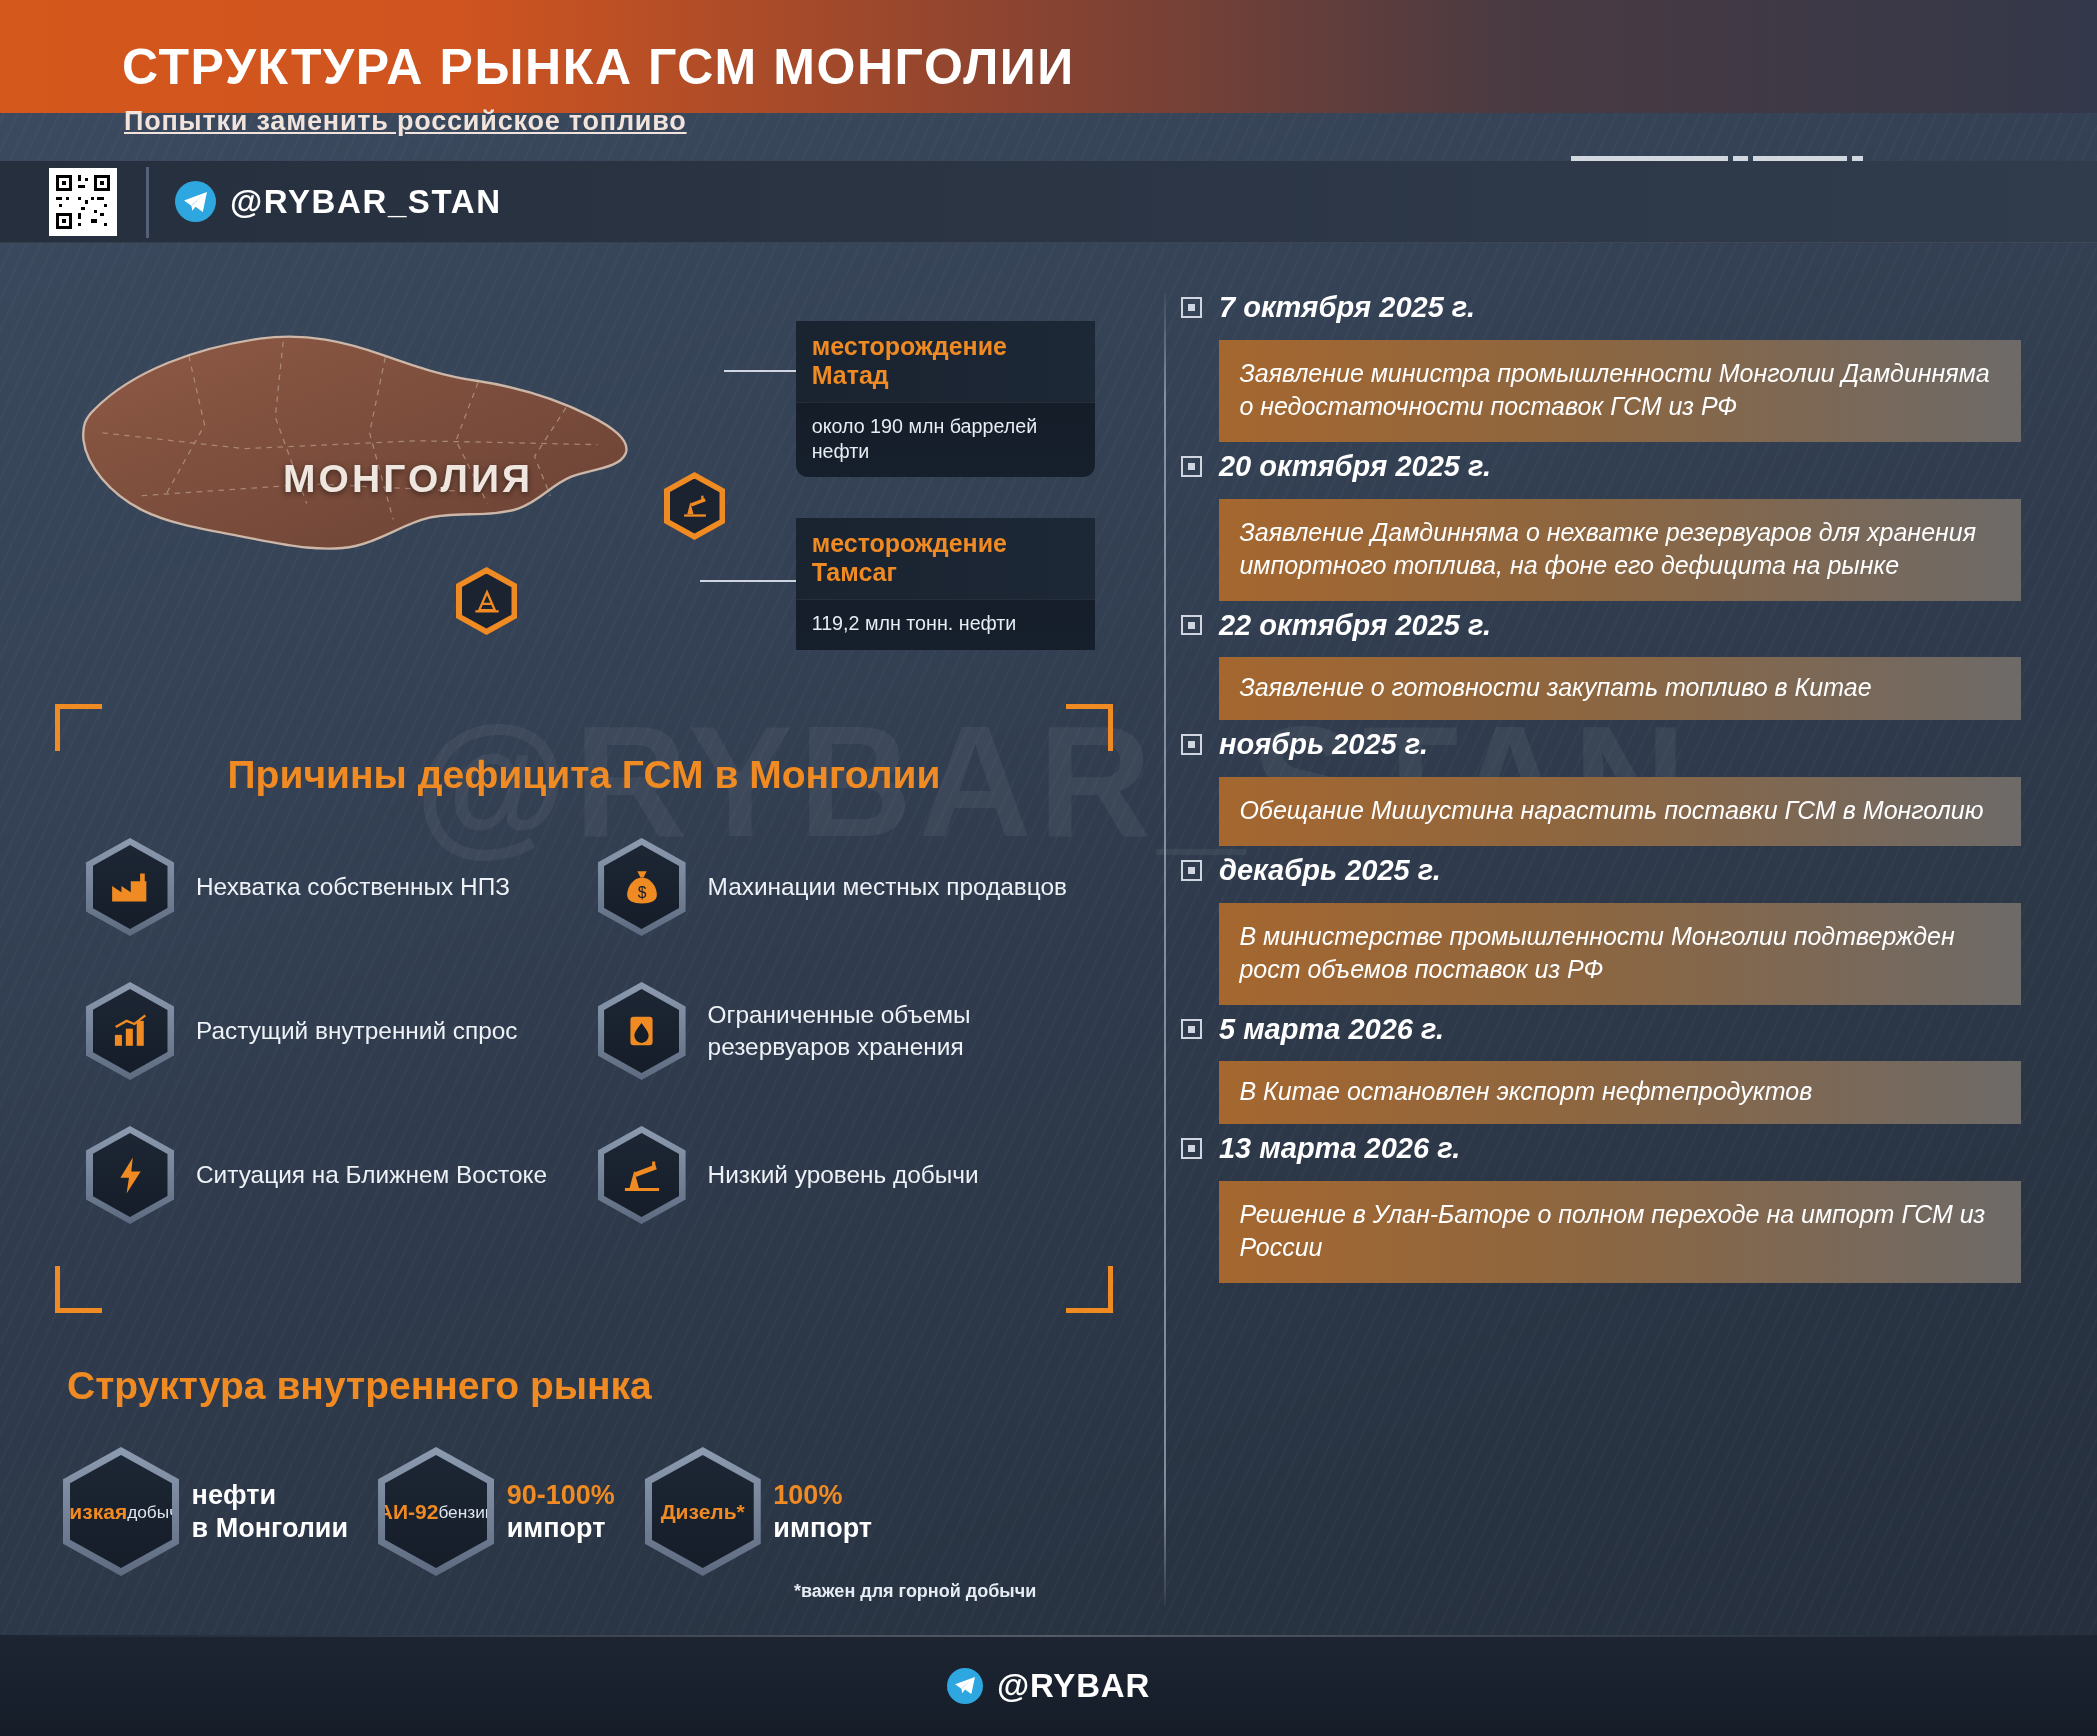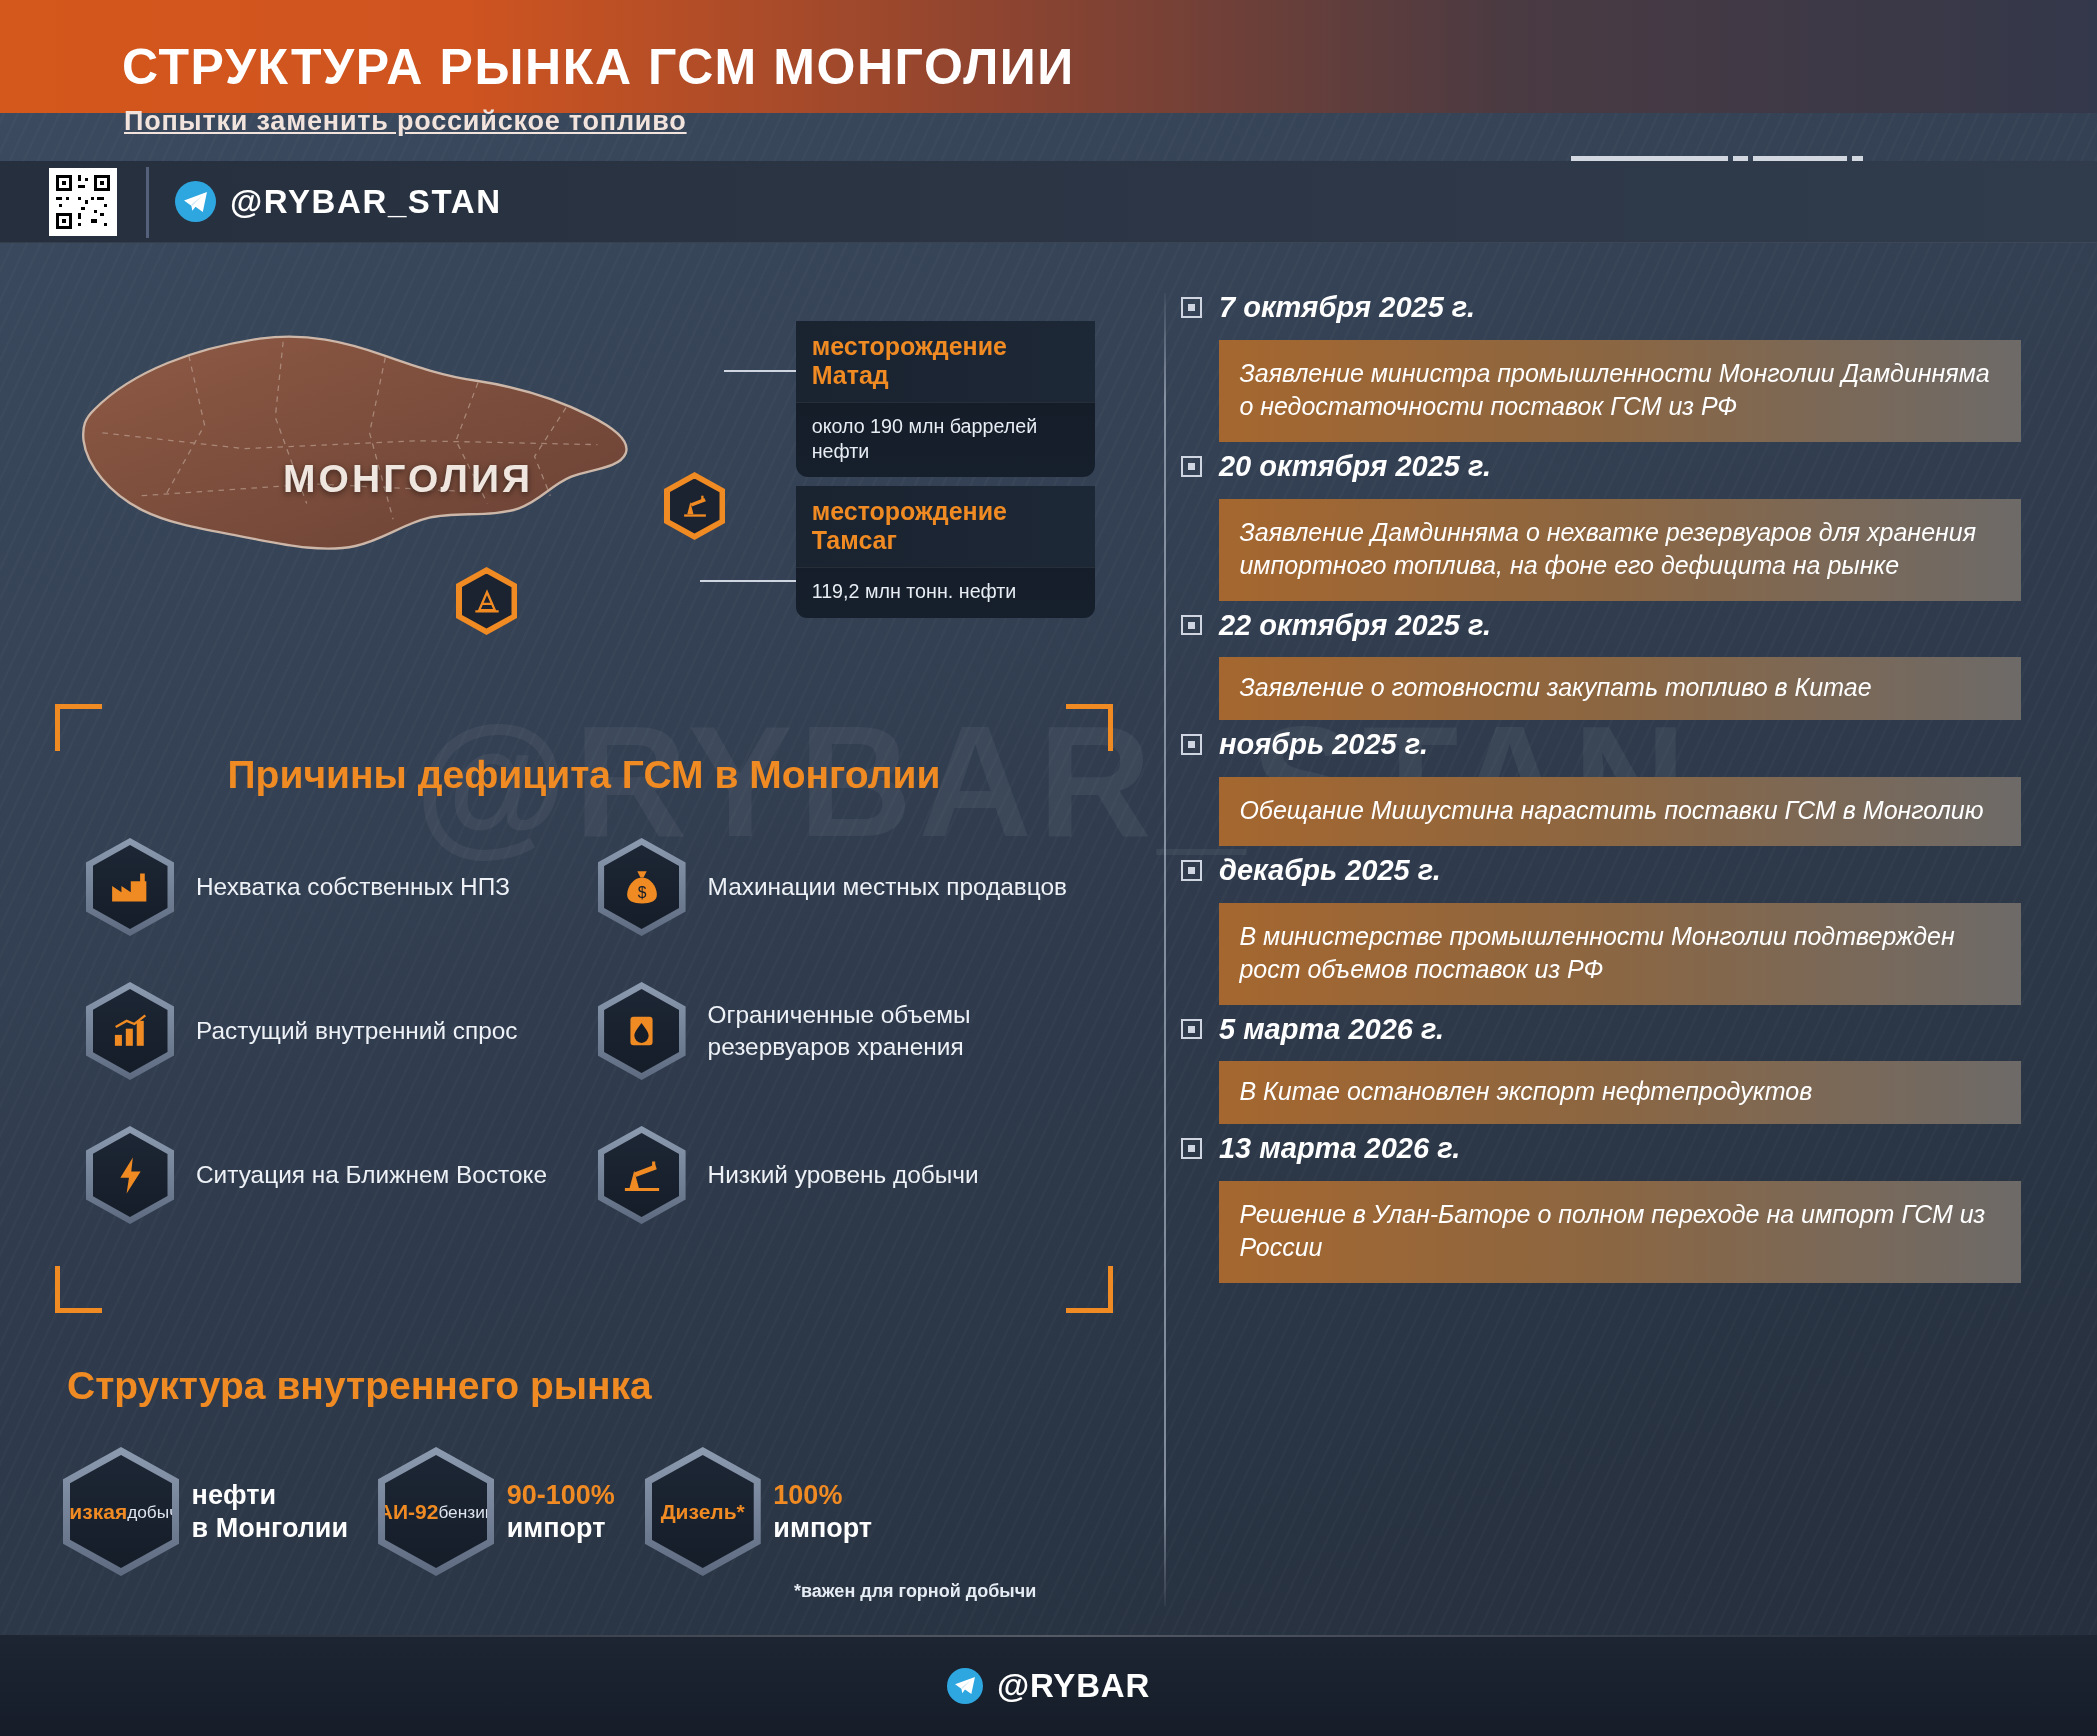--- a/index.html
+++ b/index.html
@@ -119,21 +119,21 @@
     background: linear-gradient(90deg, #1a2330 0%, #1d2836 100%);
     padding: 11px 15.7px 12.6px 15.7px;
     font-size: 25px; font-weight: bold; color: #f08a22; line-height: 1.15;
   }
   .callout .c-body {
     padding: 11px 15.7px 14px 15.7px;
     font-size: 19.7px; color: #e8edf4; line-height: 1.25;
     border-top: 0.8px solid rgba(255,255,255,0.08);
   }
   #callout-matad { left: 796px; top: 321px; border-radius: 12px; }
-  #callout-tamsag { left: 796px; top: 486px; border-radius: 11px; }
+  #callout-tamsag { left: 796px; top: 518px; }
 
   
   .reasons {
     position: absolute; left: 55px; top: 704px; width: 1058px; height: 609px;
   }
   .corner { position: absolute; width: 47px; height: 47px; }
   .corner.tl { left: 0; top: 0; border-left: 5.5px solid #f08a22; border-top: 5.5px solid #f08a22; }
   .corner.tr { right: 0; top: 0; border-right: 5.5px solid #f08a22; border-top: 5.5px solid #f08a22; }
   .corner.bl { left: 0; bottom: 0; border-left: 5.5px solid #f08a22; border-bottom: 5.5px solid #f08a22; }
   .corner.br { right: 0; bottom: 0; border-right: 5.5px solid #f08a22; border-bottom: 5.5px solid #f08a22; }

